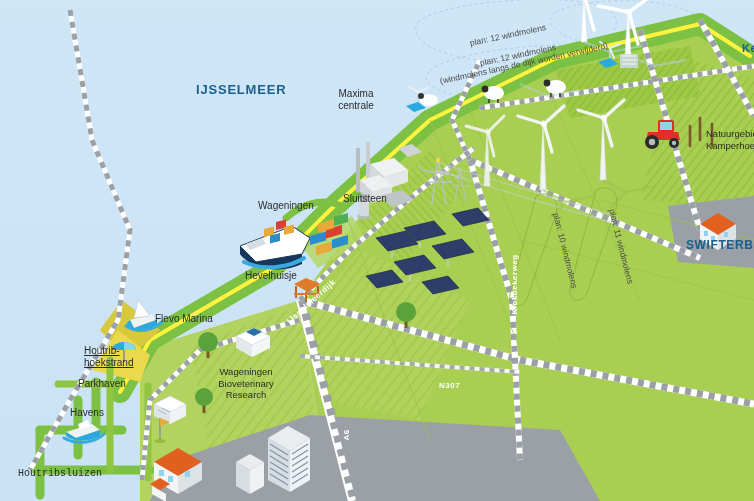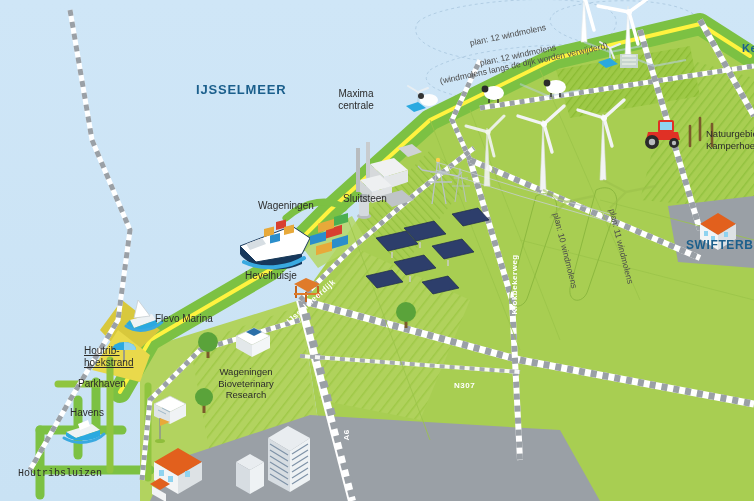--- a/index.html
+++ b/index.html
@@ -513,18 +513,18 @@
 <div class="lbl dark" style="left:706px;top:128px;font-size:9.5px;line-height:11.5px;">Natuurgebied
 Kamperhoek</div>
 <div class="lbl city" style="left:742px;top:42px;font-size:11px;">Ke</div>
 
 <div class="lbl plan" style="left:470px;top:38px;transform:rotate(-12deg);transform-origin:left center;">plan: 12 windmolens</div>
 <div class="lbl plan" style="left:480px;top:58px;transform:rotate(-12deg);transform-origin:left center;">plan: 12 windmolens</div>
 <div class="lbl plan" style="left:440px;top:76px;transform:rotate(-12deg);transform-origin:left center;">(windmolens langs de dijk worden verwijderd)</div>
 <div class="lbl plan" style="left:556px;top:208px;transform:rotate(76deg);transform-origin:left center;">plan: 10 windmolens</div>
 <div class="lbl plan" style="left:612px;top:204px;transform:rotate(76deg);transform-origin:left center;">plan: 11 windmolens</div>
 
-<div class="lbl road" style="left:454px;top:381px;">N307</div>
+<div class="lbl road" style="left:439px;top:381px;">N307</div>
 <div class="lbl road" style="left:346px;top:436px;transform:rotate(-90deg);transform-origin:left center;">A6</div>
 <div class="lbl road" style="left:514px;top:310px;transform:rotate(-90deg);transform-origin:left center;">Klokbekerweg</div>
 <div class="lbl road" style="left:288px;top:318px;transform:rotate(-42deg);transform-origin:left center;">IJsselmeerdijk</div>
 
 </div>
 
 </body></html>

